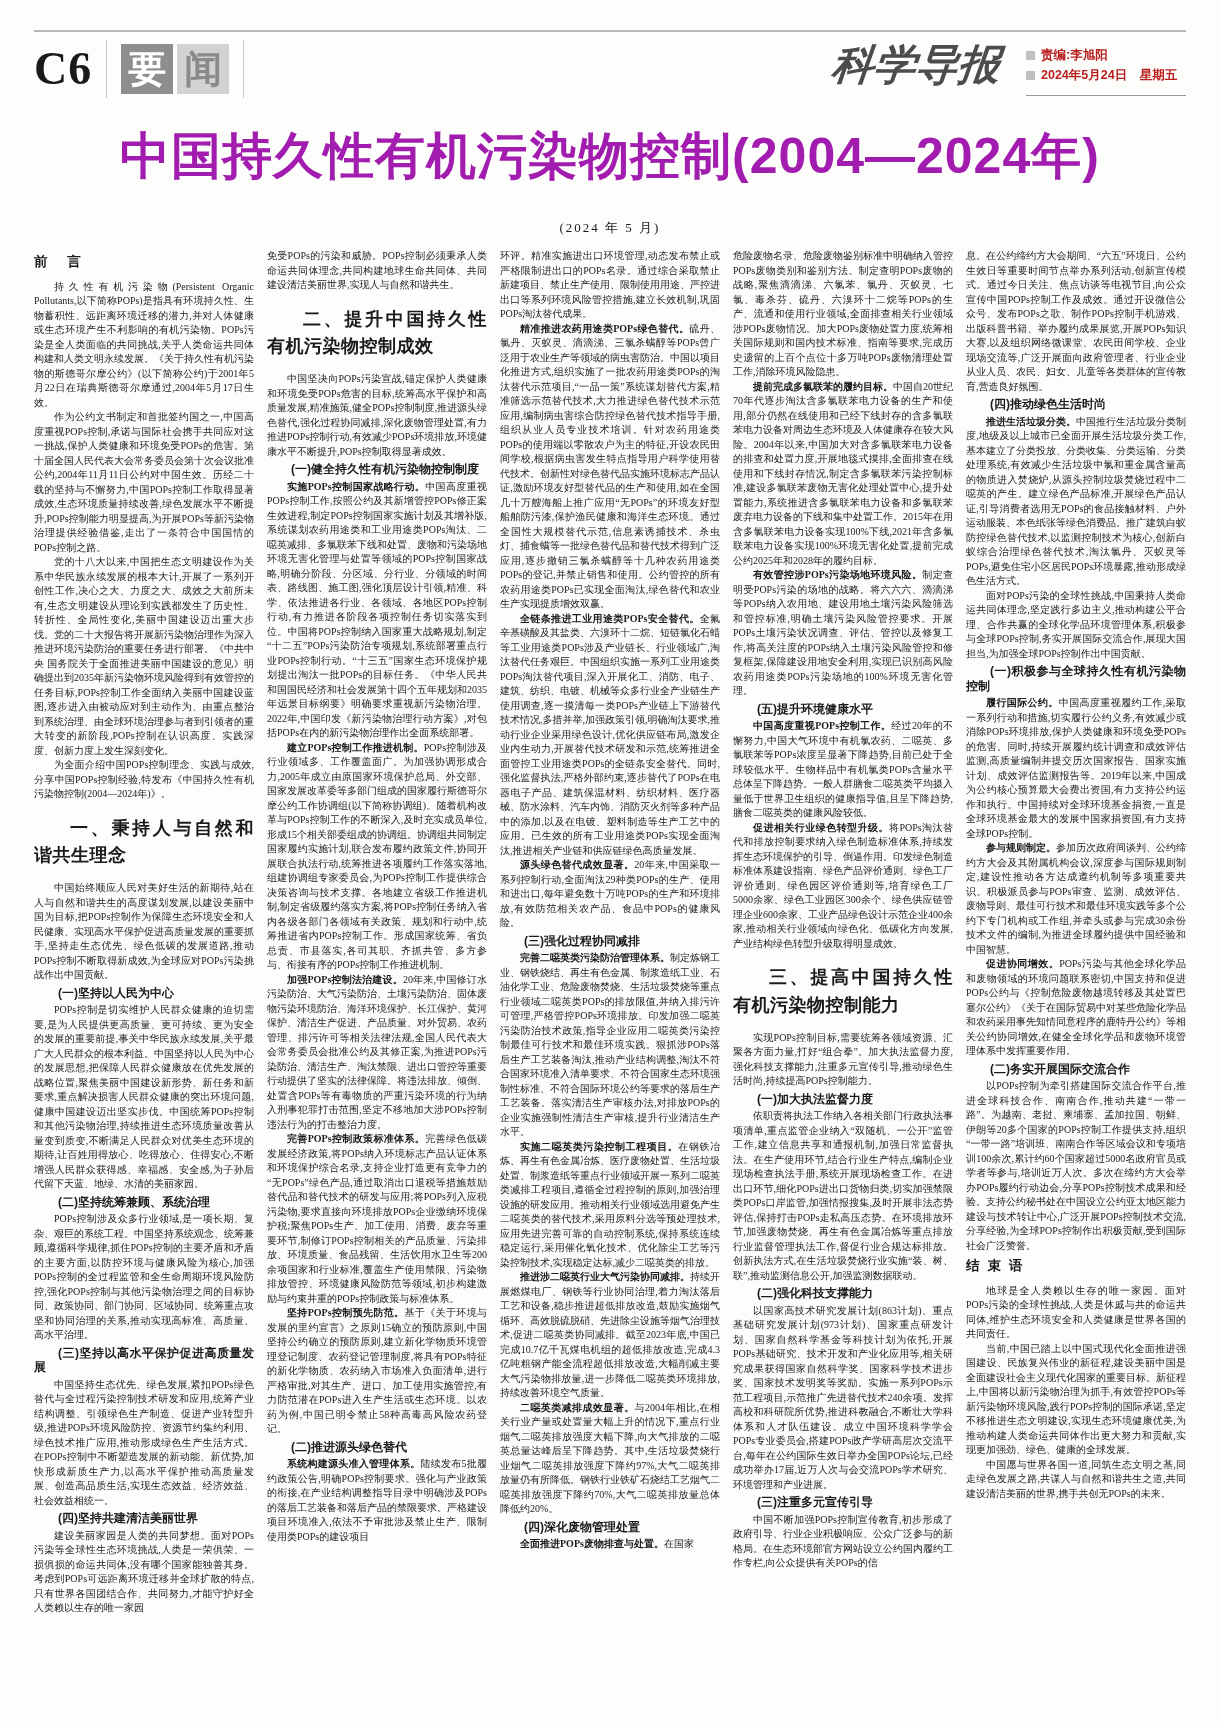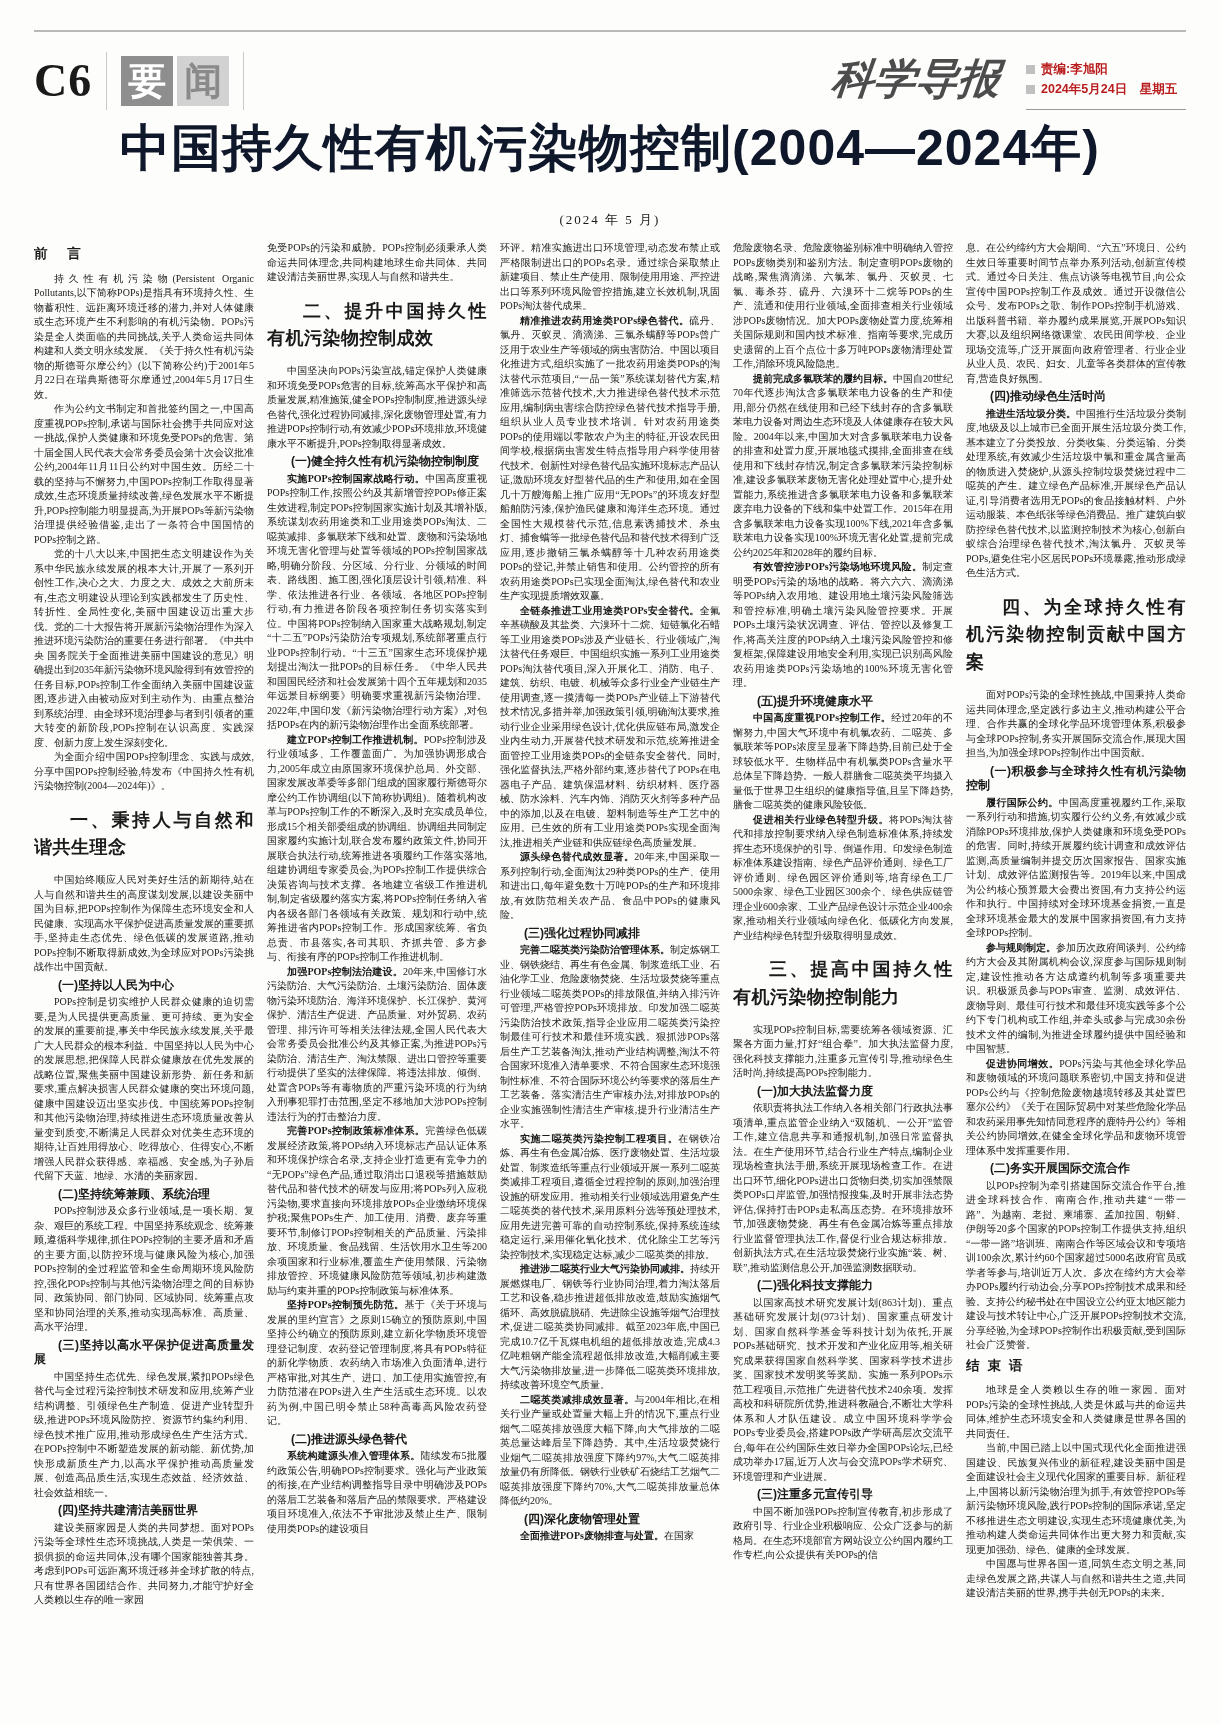--- a/index.html
+++ b/index.html
@@ -1,37 +1,37 @@
 <!DOCTYPE html>
 <html lang="zh"><head>
 <meta charset="utf-8">
 <style>
   html,body{margin:0;padding:0;background:#e9e8e5;}
   .page{position:relative;width:1220px;height:1725px;margin:0 auto;background:#fdfdfc;
         box-sizing:border-box;padding:30px 34px 20px;color:#1a1a1a;
         font-family:"Liberation Serif","DejaVu Serif",serif;}
   
-  .hdr{border-top:2px solid #b9b9b9;display:flex;justify-content:space-between;align-items:flex-end;height:78px;}
+  .hdr{border-top:2px solid #b9b9b9;padding-top:8px;display:flex;justify-content:space-between;align-items:flex-start;height:78px;}
   .hdr-left{display:flex;align-items:center;}
   .page-num{font-family:"Liberation Serif","DejaVu Serif",serif;font-weight:bold;font-size:46px;line-height:1;letter-spacing:1px;}
   .vbar{display:inline-block;width:1px;height:58px;background:#c9c9c9;margin:0 14px;}
   .badge{display:inline-flex;align-items:center;justify-content:center;width:52px;height:50px;
          font-family:"Liberation Sans","DejaVu Sans",sans-serif;font-weight:bold;font-size:38px;}
   .badge-dark{background:#8e8e8e;color:#ffffff;margin-right:4px;}
   .badge-light{background:#d2d2d2;color:#8a8a8a;}
   .hdr-right{display:flex;align-items:flex-start;}
   .masthead{font-family:"Liberation Serif","DejaVu Serif",serif;font-style:italic;font-weight:bold;
             font-size:42px;color:#4c4c4c;line-height:1.2;margin-right:26px;transform:skewX(-6deg);}
   .pubinfo{font-family:"Liberation Sans","DejaVu Sans",sans-serif;font-size:12.5px;font-weight:bold;
            color:#b91c1c;border-bottom:1.5px solid #9a9a9a;padding:4px 0 8px;min-width:160px;}
   .publine{display:flex;align-items:center;margin:3px 0;}
   .sq{display:inline-block;width:9px;height:9px;background:#c0c0c0;margin-right:6px;}
   
   .headline{margin-top:10px;text-align:center;font-family:"Liberation Sans","DejaVu Sans",sans-serif;
-            font-weight:900;font-size:50px;letter-spacing:1px;color:#0f172a;line-height:1.15;}
+            font-weight:900;font-size:50px;letter-spacing:1px;color:#a21caf;line-height:1.15;}
   .subtitle{text-align:center;font-size:13px;margin:8px 0 12px;letter-spacing:2px;}
   
   .cols{display:flex;gap:13px;height:1498px;overflow:hidden;}
   .col{flex:1 1 0;overflow:hidden;text-align:justify;font-size:10px;line-height:14.5px;}
   .col p{margin:0;text-indent:2em;}
   .col p.cont{text-indent:0;}
   .col b{font-weight:bold;}
   .hc{font-family:"Liberation Sans","DejaVu Sans",sans-serif;font-weight:bold;
       font-size:13.5px;letter-spacing:8px;margin:6px 0 10px;text-indent:0;}
   .h1{font-family:"Liberation Sans","DejaVu Sans",sans-serif;font-weight:bold;font-size:18px;
@@ -127,21 +127,20 @@
         <p class="">依职责将执法工作纳入各相关部门行政执法事项清单,重点监管企业纳入“双随机、一公开”监管工作,建立信息共享和通报机制,加强日常监督执法。在生产使用环节,结合行业生产特点,编制企业现场检查执法手册,系统开展现场检查工作。在进出口环节,细化POPs进出口货物归类,切实加强禁限类POPs口岸监管,加强情报搜集,及时开展非法态势评估,保持打击POPs走私高压态势。在环境排放环节,加强废物焚烧、再生有色金属冶炼等重点排放行业监督管理执法工作,督促行业合规达标排放。创新执法方式,在生活垃圾焚烧行业实施“装、树、联”,推动监测信息公开,加强监测数据联动。</p>
         <div class="hs">(二)强化科技支撑能力</div>
         <p class="">以国家高技术研究发展计划(863计划)、重点基础研究发展计划(973计划)、国家重点研发计划、国家自然科学基金等科技计划为依托,开展POPs基础研究、技术开发和产业化应用等,相关研究成果获得国家自然科学奖、国家科学技术进步奖、国家技术发明奖等奖励。实施一系列POPs示范工程项目,示范推广先进替代技术240余项。发挥高校和科研院所优势,推进科教融合,不断壮大学科体系和人才队伍建设。成立中国环境科学学会POPs专业委员会,搭建POPs政产学研高层次交流平台,每年在公约国际生效日举办全国POPs论坛,已经成功举办17届,近万人次与会交流POPs学术研究、环境管理和产业进展。</p>
         <div class="hs">(三)注重多元宣传引导</div>
         <p class="">中国不断加强POPs控制宣传教育,初步形成了政府引导、行业企业积极响应、公众广泛参与的新格局。在生态环境部官方网站设立公约国内履约工作专栏,向公众提供有关POPs的信</p>
       </div>
       <div class="col">
         <p class="cont">息。在公约缔约方大会期间、“六五”环境日、公约生效日等重要时间节点举办系列活动,创新宣传模式。通过今日关注、焦点访谈等电视节目,向公众宣传中国POPs控制工作及成效。通过开设微信公众号、发布POPs之歌、制作POPs控制手机游戏、出版科普书籍、举办履约成果展览,开展POPs知识大赛,以及组织网络微课堂、农民田间学校、企业现场交流等,广泛开展面向政府管理者、行业企业从业人员、农民、妇女、儿童等各类群体的宣传教育,营造良好氛围。</p>
         <div class="hs">(四)推动绿色生活时尚</div>
         <p class=""><b>推进生活垃圾分类。</b>中国推行生活垃圾分类制度,地级及以上城市已全面开展生活垃圾分类工作,基本建立了分类投放、分类收集、分类运输、分类处理系统,有效减少生活垃圾中氯和重金属含量高的物质进入焚烧炉,从源头控制垃圾焚烧过程中二噁英的产生。建立绿色产品标准,开展绿色产品认证,引导消费者选用无POPs的食品接触材料、户外运动服装、本色纸张等绿色消费品。推广建筑白蚁防控绿色替代技术,以监测控制技术为核心,创新白蚁综合治理绿色替代技术,淘汰氯丹、灭蚁灵等POPs,避免住宅小区居民POPs环境暴露,推动形成绿色生活方式。</p>
-        <div class="h1">四、为全球持久性有机污染物控制贡献中国方案</div>
         <p class="">面对POPs污染的全球性挑战,中国秉持人类命运共同体理念,坚定践行多边主义,推动构建公平合理、合作共赢的全球化学品环境管理体系,积极参与全球POPs控制,务实开展国际交流合作,展现大国担当,为加强全球POPs控制作出中国贡献。</p>
         <div class="hs">(一)积极参与全球持久性有机污染物控制</div>
         <p class=""><b>履行国际公约。</b>中国高度重视履约工作,采取一系列行动和措施,切实履行公约义务,有效减少或消除POPs环境排放,保护人类健康和环境免受POPs的危害。同时,持续开展履约统计调查和成效评估监测,高质量编制并提交历次国家报告、国家实施计划、成效评估监测报告等。2019年以来,中国成为公约核心预算最大会费出资国,有力支持公约运作和执行。中国持续对全球环境基金捐资,一直是全球环境基金最大的发展中国家捐资国,有力支持全球POPs控制。</p>
         <p class=""><b>参与规则制定。</b>参加历次政府间谈判、公约缔约方大会及其附属机构会议,深度参与国际规则制定,建设性推动各方达成遵约机制等多项重要共识。积极派员参与POPs审查、监测、成效评估、废物导则、最佳可行技术和最佳环境实践等多个公约下专门机构或工作组,并牵头或参与完成30余份技术文件的编制,为推进全球履约提供中国经验和中国智慧。</p>
         <p class=""><b>促进协同增效。</b>POPs污染与其他全球化学品和废物领域的环境问题联系密切,中国支持和促进POPs公约与《控制危险废物越境转移及其处置巴塞尔公约》《关于在国际贸易中对某些危险化学品和农药采用事先知情同意程序的鹿特丹公约》等相关公约协同增效,在健全全球化学品和废物环境管理体系中发挥重要作用。</p>
         <div class="hs">(二)务实开展国际交流合作</div>
         <p class="">以POPs控制为牵引搭建国际交流合作平台,推进全球科技合作、南南合作,推动共建“一带一路”。为越南、老挝、柬埔寨、孟加拉国、朝鲜、伊朗等20多个国家的POPs控制工作提供支持,组织“一带一路”培训班、南南合作等区域会议和专项培训100余次,累计约60个国家超过5000名政府官员或学者等参与,培训近万人次。多次在缔约方大会举办POPs履约行动边会,分享POPs控制技术成果和经验。支持公约秘书处在中国设立公约亚太地区能力建设与技术转让中心,广泛开展POPs控制技术交流,分享经验,为全球POPs控制作出积极贡献,受到国际社会广泛赞誉。</p>
         <div class="hc">结束语</div>
         <p class="">地球是全人类赖以生存的唯一家园。面对POPs污染的全球性挑战,人类是休戚与共的命运共同体,维护生态环境安全和人类健康是世界各国的共同责任。</p>
         <p class="">当前,中国已踏上以中国式现代化全面推进强国建设、民族复兴伟业的新征程,建设美丽中国是全面建设社会主义现代化国家的重要目标。新征程上,中国将以新污染物治理为抓手,有效管控POPs等新污染物环境风险,践行POPs控制的国际承诺,坚定不移推进生态文明建设,实现生态环境健康优美,为推动构建人类命运共同体作出更大努力和贡献,实现更加强劲、绿色、健康的全球发展。</p>

